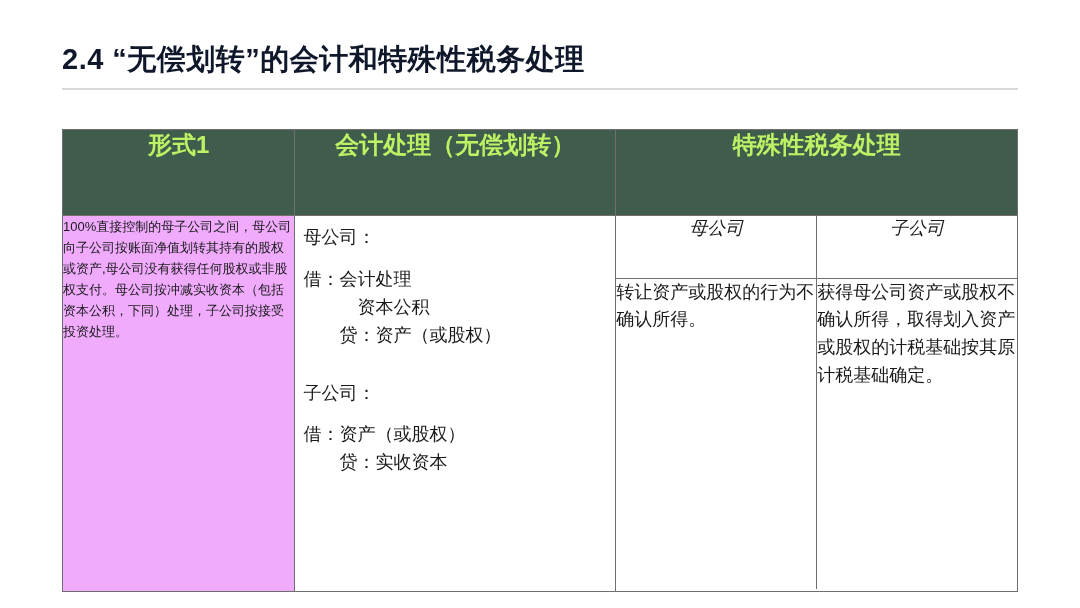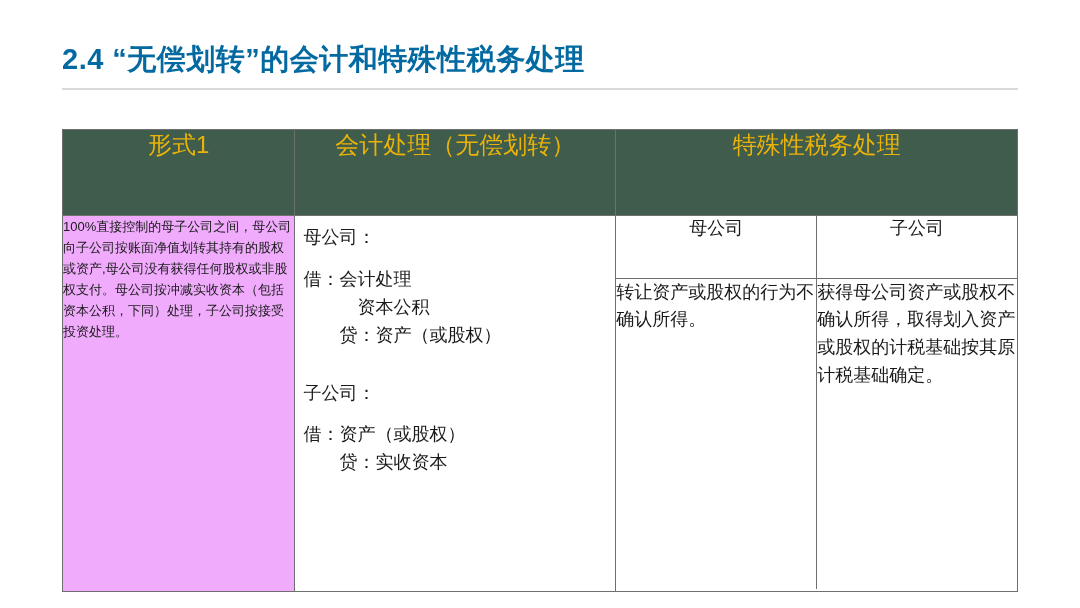--- a/index.html
+++ b/index.html
@@ -20,21 +20,21 @@
     height: 608px;
     box-sizing: border-box;
   }
   .title {
     position: absolute;
     left: 62px;
     top: 40px;
     font-size: 29px;
     font-weight: bold;
     letter-spacing: 0.5px;
-    color: #0369a1;
+    color: #0f172a;
     white-space: nowrap;
   }
   .title-rule {
     position: absolute;
     left: 62px;
     top: 88px;
     width: 956px;
     height: 2px;
     background: #d9d9d9;
   }
@@ -49,40 +49,41 @@
     width: 956px;
     table-layout: fixed;
   }
   table.main td, table.main th {
     border: 1px solid #6f6f6f;
     vertical-align: top;
     padding: 0;
   }
   .hd {
     background: #3f5c4c;
-    color: #eab308;
+    color: #bef264;
     font-size: 24px;
-    font-weight: normal;
+    font-weight: bold;
     vertical-align: middle;
     height: 86px;
     padding: 6px 8px;
     line-height: 1.28;
     box-sizing: border-box;
   }
   .col1 { width: 210px; }
   .col2 { width: 290px; }
   .col34 { width: 363px; }
   .sub-hd {
     text-align: center;
     font-size: 18px;
     padding: 18px 6px;
     background: #ffffff;
     vertical-align: middle;
     height: 62px;
     box-sizing: border-box;
+    font-style: italic;
   }
   .cell {
     font-size: 18px;
     line-height: 1.55;
     padding: 12px 14px 14px 14px;
     box-sizing: border-box;
   }
   .cell-form1 {
     background: #f0abfc;
     font-size: 13px;

